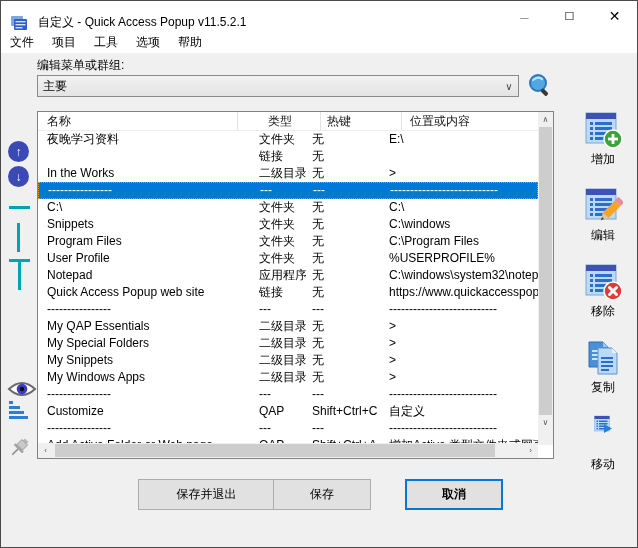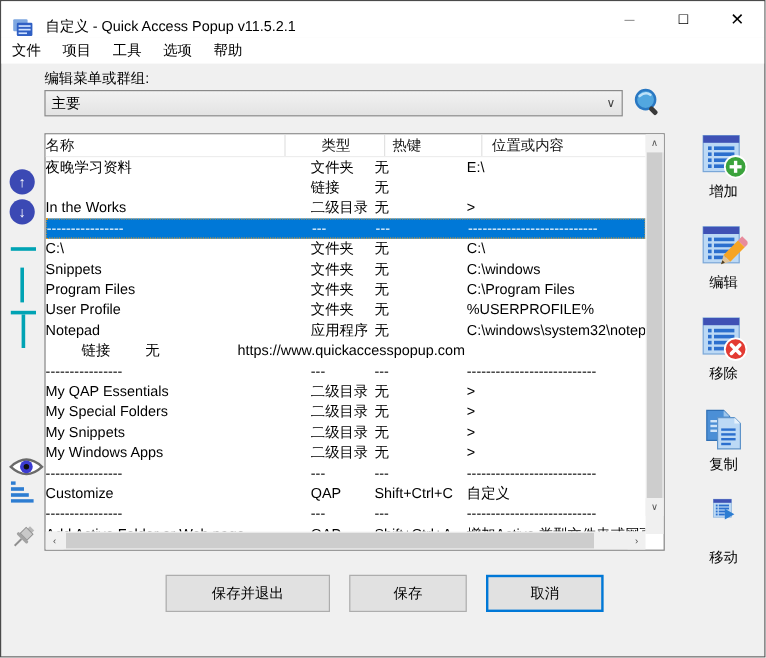--- a/index.html
+++ b/index.html
@@ -37,21 +37,21 @@
   .sep-t .bar { width:21px; height:3px; background:#00a3b4; }
   .sep-t .stem { width:3px; height:28px; background:#00a3b4; margin-left:9px; }
   
   .table { position:absolute; left:36px; top:110px; width:517px; height:348px; background:#ffffff; border:1px solid #828282; display:flex; }
   .table-main { flex:1; display:flex; flex-direction:column; overflow:hidden; }
   .thead { height:19px; display:flex; font-size:12px; color:#111; background:#fff; border-bottom:1px solid #ededed; }
   .hcell { display:flex; align-items:center; border-right:1px solid #e2e2e2; }
   .rows { height:312px; overflow:hidden; }
   .trow { display:flex; height:17px; font-size:12px; color:#000; align-items:center; white-space:nowrap; }
   .tcell { overflow:hidden; white-space:nowrap; height:17px; line-height:17px; }
-  .c0 { width:191px; }
+  .c0 { width:191px; padding-left:9px; }
   .c1 { width:53px;  padding-left:6px;margin-left:24px; }
   .c2 { width:75px;  padding-left:6px; }
   .c3 { flex:1; padding-left:8px; }
   .hcell.c0{ width:200px; } .hcell.c1{ width:59px; } .hcell.c2{ width:81px; } .hcell.c3{ border-right:none; }
   .trow.selected { background:#0078d7; color:#fff; border:1px dotted #d9992b; }
   
   .vscroll { width:15px; display:flex; flex-direction:column; background:#f0f0f0; }
   .sb-arrow { height:15px; width:15px; display:flex; align-items:center; justify-content:center; font-size:8px; color:#555; background:#f0f0f0; }
   .vthumb { margin:0 1px; flex:0 0 288px; background:#cdcdcd; }
   .vtrack { flex:1; }
@@ -193,20 +193,21 @@
             <div class="tcell c2">无</div>
             <div class="tcell c3">%USERPROFILE%</div>
           </div>
           <div class="trow">
             <div class="tcell c0">Notepad</div>
             <div class="tcell c1">应用程序</div>
             <div class="tcell c2">无</div>
             <div class="tcell c3">C:\windows\system32\notepad.exe</div>
           </div>
           <div class="trow">
+            <div class="tcell c0">Quick Access Popup web site</div>
             <div class="tcell c1">链接</div>
             <div class="tcell c2">无</div>
             <div class="tcell c3">https://www.quickaccesspopup.com</div>
           </div>
           <div class="trow">
             <div class="tcell c0">----------------</div>
             <div class="tcell c1">---</div>
             <div class="tcell c2">---</div>
             <div class="tcell c3">---------------------------</div>
           </div>
@@ -376,16 +377,16 @@
           <rect x="12" y="21" width="13" height="3"></rect>
         <rect x="7" y="26" width="3" height="3"></rect>
           <rect x="12" y="26" width="10" height="3"></rect>
       </g>
       <polygon points="22,18 38,27 22,36" fill="#2d7dd2"></polygon>
     </svg>
     <span class="lbl">移动</span>
   </div>
 
   <div class="fbtn" style="left:137px; width:137px;">保存并退出</div>
-  <div class="fbtn" style="left:290px; width:98px;">保存</div>
-  <div class="fbtn default" style="left:404px; width:98px;">取消</div>
+  <div class="fbtn" style="left:272px; width:98px;">保存</div>
+  <div class="fbtn default" style="left:404px; width:98px;font-weight:bold;">取消</div>
 
 </div>
 
 </body></html>

